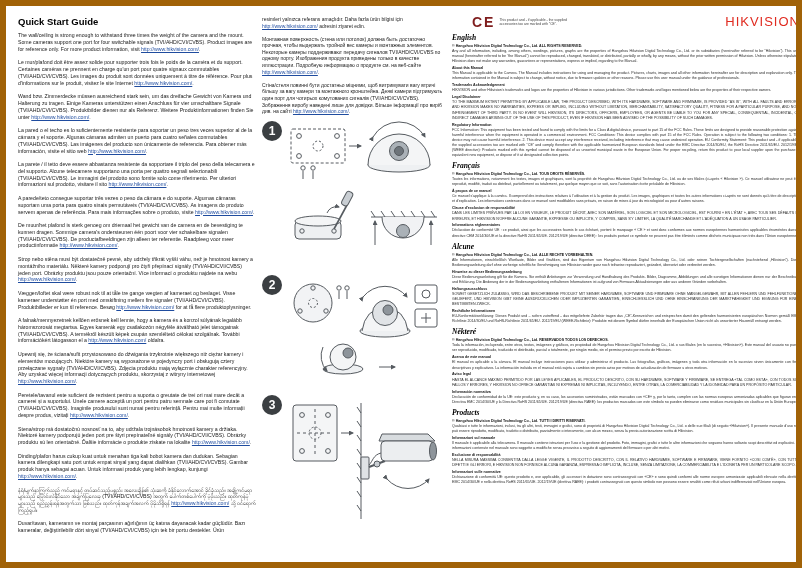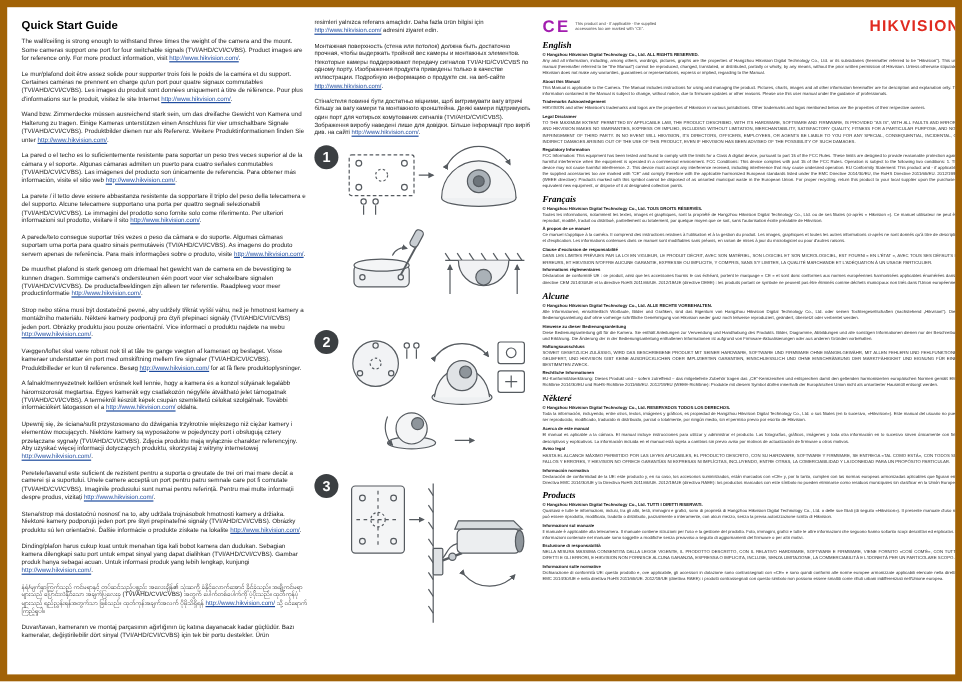--- a/index.html
+++ b/index.html
@@ -15,23 +15,23 @@
   .col-mid .para{font-size:5.0px;}
   .steps{margin-top:6px;display:flex;flex-direction:column;gap:8px;}
   .step{display:flex;align-items:flex-start;gap:5px;}
   .badge{flex:0 0 auto;width:20px;height:20px;border-radius:50%;background:#3b3f42;color:#fff;
          font-size:12px;font-weight:bold;display:flex;align-items:center;justify-content:center;}
   .art{flex:0 0 auto;}
   
   .col-right{position:absolute;left:446px;top:8px;width:348px;}
   .right-header{display:flex;justify-content:space-between;align-items:flex-start;margin-bottom:3px;}
   .ce-block{display:flex;gap:4px;align-items:center;}
-  .ce-glyph{font-size:14px;font-weight:bold;letter-spacing:2px;color:#a21caf;}
+  .ce-glyph{font-size:14px;font-weight:bold;letter-spacing:2px;color:#7f1d1d;margin-left:20px;}
   .ce-note{font-size:3.4px;line-height:1.3;width:70px;color:#444;}
-  .brand{color:#e02b20;font-weight:bold;font-size:13px;letter-spacing:1px;}
+  .brand{color:#e02b20;font-weight:normal;font-size:13px;letter-spacing:1px;}
   .lang-section{margin-bottom:3px;}
   .lang-h{text-align:left;font-style:italic;font-weight:bold;font-size:7.5px;margin:3px 0 2px 0;
           font-family:"Liberation Serif",serif;color:#000;}
   .legal{font-size:3.6px;line-height:1.42;text-align:justify;color:#2a2a2a;margin:0 0 1.8px 0;}
   .legal b{display:block;font-weight:bold;color:#111;}
   svg .ln{stroke:#565b60;fill:none;stroke-width:1;}
 </style>
 </head>
 <body>
 

